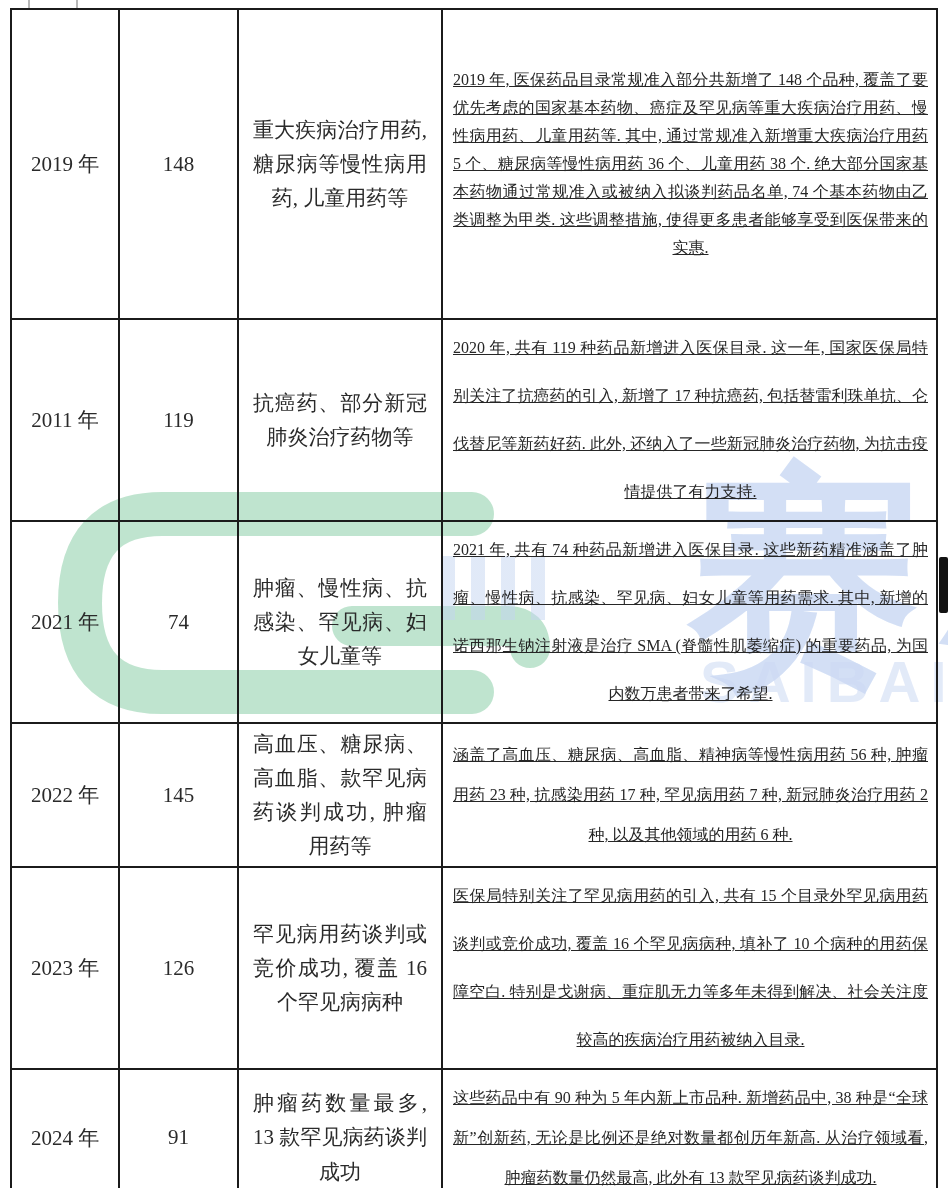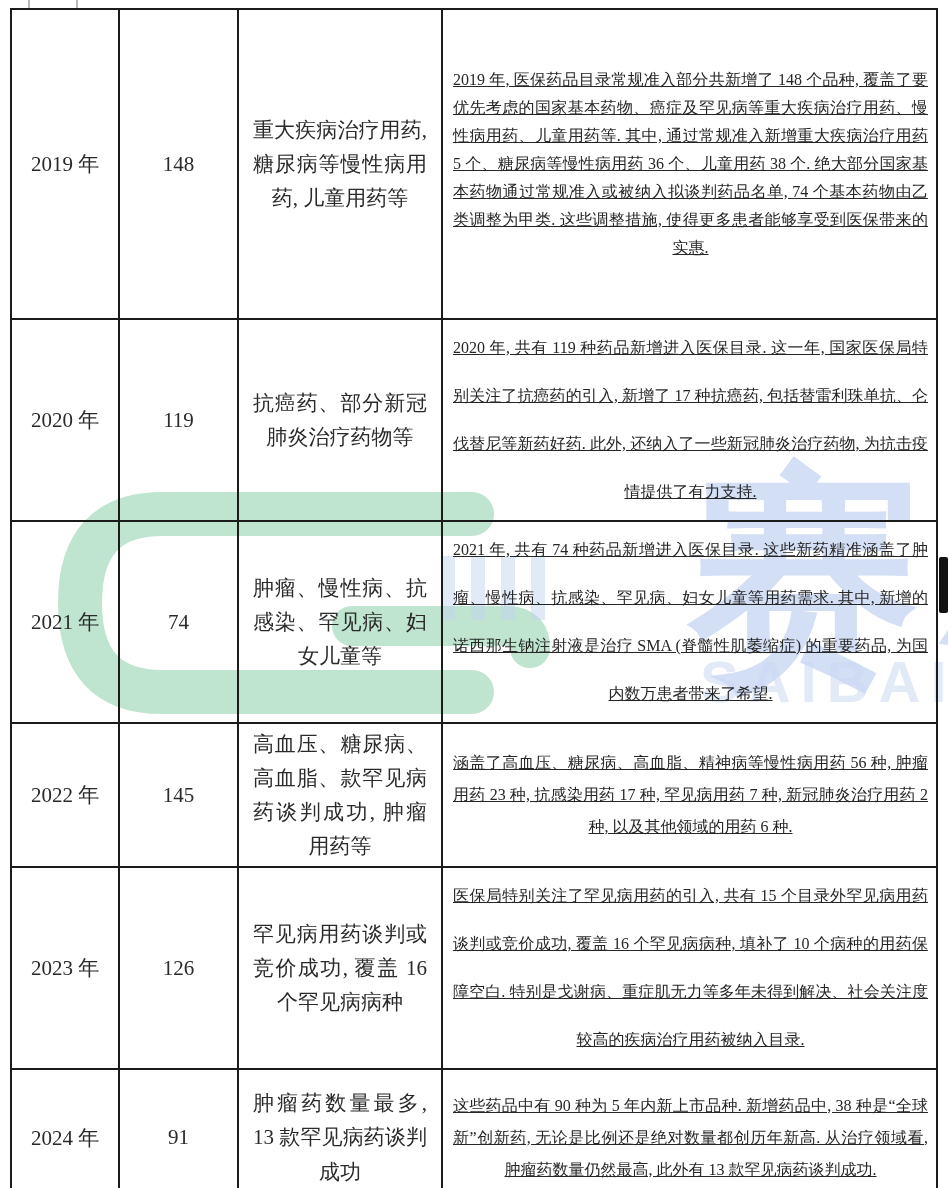--- a/index.html
+++ b/index.html
@@ -51,21 +51,21 @@
     text-align:justify;text-align-last:center;padding:0 14px;
   }
   td.c-remark{
     font-size:16px;color:#262626;padding:4px 8px 4px 10px;text-decoration:underline;
   }
   td.c-remark .jt{
     text-align:justify;text-align-last:center;
   }
   .lh-tight .jt{line-height:28px;}
   .lh-wide .jt{line-height:48px;}
-  .lh-mid .jt{line-height:32px;}
+  .lh-mid .jt{line-height:40px;}
 </style>
 </head>
 <body>
 
 <div class="watermark">
   <svg class="wm-logo" width="505" height="250" viewBox="0 0 505 250">
     <path d="M 420 36 H 110 Q 28 36 28 125 Q 28 214 110 214 H 420" fill="none" stroke="#8ccfa8" stroke-width="44" stroke-linecap="round"></path>
     <path d="M 150 125 H 440" fill="none" stroke="#ffffff" stroke-width="44" stroke-linecap="round"></path>
     <path d="M 300 148 H 455 Q 478 148 478 170" fill="none" stroke="#8ccfa8" stroke-width="40" stroke-linecap="round"></path>
   </svg>
@@ -89,21 +89,21 @@
   <tr style="height:310px" class="lh-tight">
     <td class="c-year">2019 年</td>
     <td class="c-count">148</td>
     <td class="c-dir">重大疾病治疗用药, 糖尿病等慢性病用药, 儿童用药等</td>
     <td class="c-remark">
           <div class="jt">2019 年, 医保药品目录常规准入部分共新增了 148 个品种, 覆盖了要优先考虑的国家基本药物、癌症及罕见病等重大疾病治疗用药、慢性病用药、儿童用药等. 其中, 通过常规准入新增重大疾病治疗用药 5 个、糖尿病等慢性病用药 36 个、儿童用药 38 个. 绝大部分国家基本药物通过常规准入或被纳入拟谈判药品名单, 74 个基本药物由乙类调整为甲类. 这些调整措施, 使得更多患者能够享受到医保带来的实惠.</div>
         </td>
   </tr>
 
   <tr style="height:170px" class="lh-wide">
-    <td class="c-year">2020 年</td>
+    <td class="c-year">2011 年</td>
     <td class="c-count">119</td>
     <td class="c-dir">抗癌药、部分新冠肺炎治疗药物等</td>
     <td class="c-remark">
           <div class="jt">2020 年, 共有 119 种药品新增进入医保目录. 这一年, 国家医保局特别关注了抗癌药的引入, 新增了 17 种抗癌药, 包括替雷利珠单抗、仑伐替尼等新药好药. 此外, 还纳入了一些新冠肺炎治疗药物, 为抗击疫情提供了有力支持.</div>
         </td>
   </tr>
 
   <tr style="height:173px" class="lh-wide">
     <td class="c-year">2021 年</td>
     <td class="c-count">74</td>

